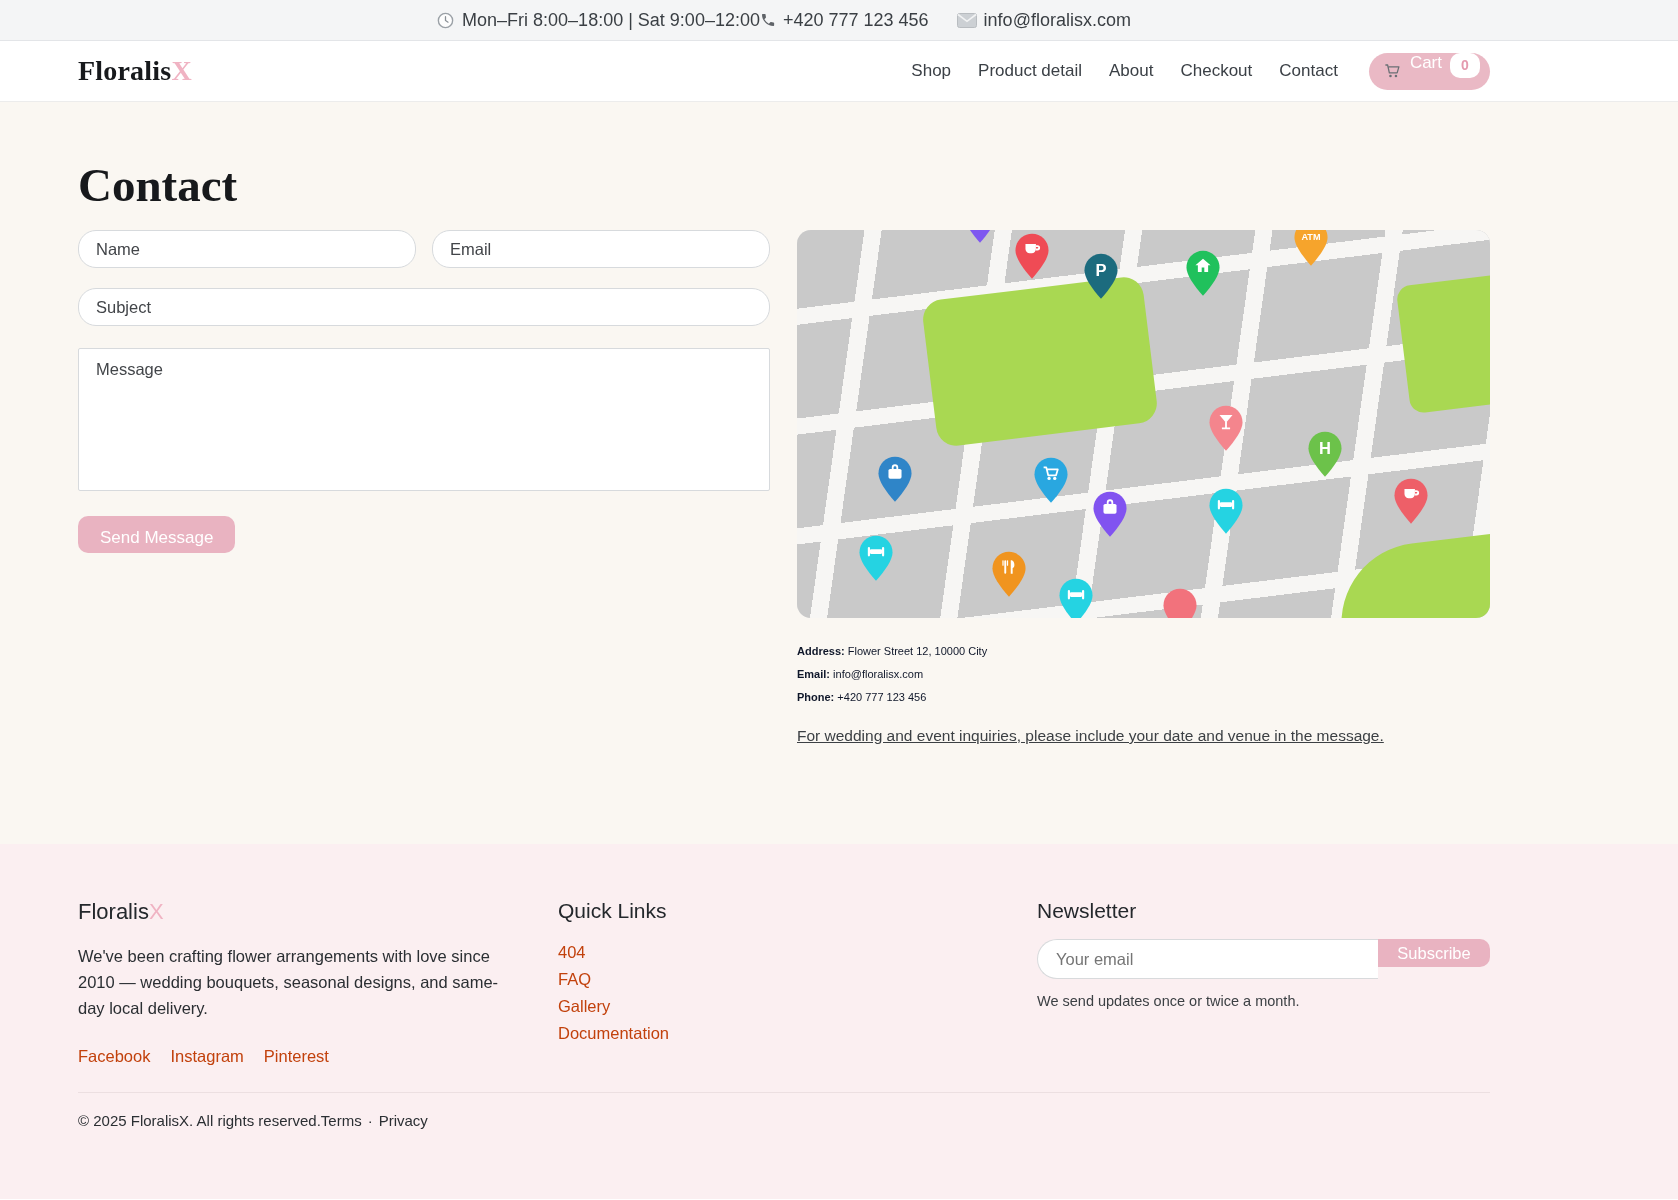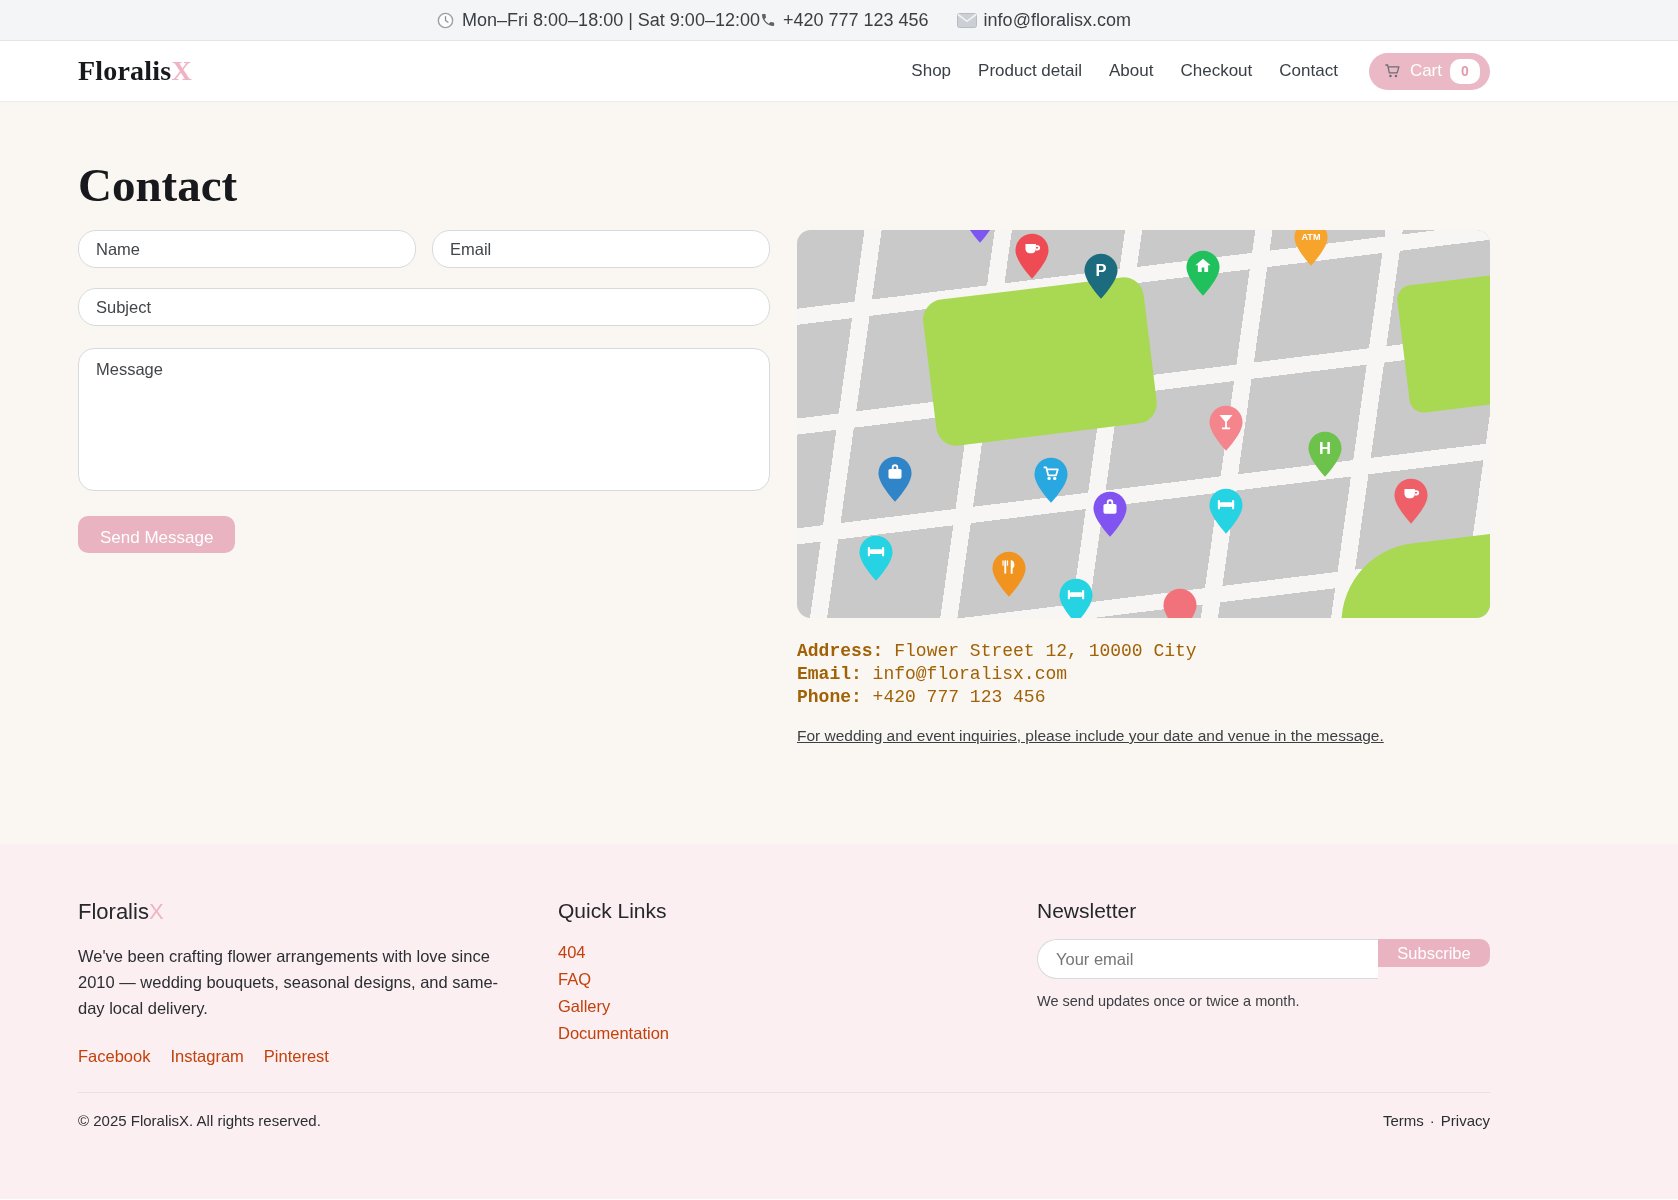--- a/index.html
+++ b/index.html
@@ -19,55 +19,55 @@
   .tb-right .tb-item + .tb-item { margin-left:18px; }
   .icon { display:inline-flex; align-items:center; }
 
   
   .header { background:#fff; border-bottom:1px solid #ececec; height:61px; }
   .header-inner { height:60px; display:flex; align-items:center; justify-content:space-between; }
   .logo { font-family:"Liberation Serif", serif; font-weight:bold; font-size:28px; color:#17191c; letter-spacing:.2px; }
   .logo .accent { color:#f0b3c3; }
   .nav { display:flex; align-items:center; gap:27px; }
   .nav a { text-decoration:none; color:#3b4046; font-size:17px; }
-  .cart-btn { display:flex; align-items:center; gap:8px; background:#eab9c5; border:none; cursor:pointer;
+  .cart-btn { display:flex; gap:8px; background:#eab9c5; border:none; cursor:pointer;
               border-radius:19px; height:37px; padding:0 10px 0 14px; margin-left:4px; }
   .cart-btn .cart-label { color:#fff; font-size:17px; }
   .cart-badge { background:#fff; color:#e49aae; font-size:14px; font-weight:bold; border-radius:10px;
                 min-width:30px; height:25px; display:flex; align-items:center; justify-content:center; }
 
   
   .main { background:#faf7f2; min-height:742px; padding:56px 0 80px; }
   .page-title { font-family:"Liberation Serif", serif; font-weight:bold; font-size:47px; color:#17191c; margin-bottom:18px; }
   .main-grid { display:grid; grid-template-columns:692px 693px; column-gap:27px; }
 
   .field { width:100%; height:38px; border:1px solid #d7dadd; border-radius:18px; background:#fff;
            padding:0 17px; font-size:16.5px; color:#24282c; font-family:inherit; outline:none; }
   .field::placeholder, .area::placeholder { color:#424549; opacity:1; }
   .form-row { display:grid; grid-template-columns:1fr 1fr; gap:16px; margin-bottom:20px; }
   .form-row2 { margin-bottom:22px; }
-  .area { width:100%; height:143px; border:1px solid #d7dadd; border-radius:16px; background:#fff;
+  .area { width:100%; height:143px; border:1px solid #d7dadd; border-radius:2px; background:#fff;
           padding:11px 17px; font-size:16.5px; font-family:inherit; resize:none; outline:none; }
   .send-btn { margin-top:21px; background:#e9b3c1; color:#fff; border:none; cursor:pointer;
               font-size:17px; font-family:inherit; padding:12px 22px; height:37px; border-radius:10px; }
 
   
   .map { position:relative; height:388px; border-radius:14px; overflow:hidden; background:#e9e9e9; }
   .map-grid { position:absolute; inset:-40px; background-color:#c9c9c9;
     background-image:
       repeating-linear-gradient(98deg,  transparent 0, transparent 112px, #f7f6f4 112px, #f7f6f4 129px),
       repeating-linear-gradient(-7deg, transparent 0, transparent 93px,  #f7f6f4 93px,  #f7f6f4 109px);
   }
   .park { position:absolute; background:#a9d852; transform:rotate(-7deg); }
   .park1 { left:19%; top:15%; width:32%; height:38%; border-radius:20px; }
   .park2 { left:87.5%; top:12.5%; width:18%; height:33%; border-radius:14px; }
   .park3 { left:78.5%; top:80%; width:30%; height:40%; border-radius:80px 12px 0 0; }
   .pin { position:absolute; transform:translate(-50%,-100%); line-height:0; }
 
-  .contact-info { margin-top:22px; font-size:18px; line-height:23px; color:#a16207;font-family:Liberation Mono, monospace; }
+  .contact-info { margin-top:22px; font-size:11px; line-height:23px; color:#0f172a; }
   .contact-info strong { font-weight:bold; }
   .contact-note { margin-top:18px; font-size:15.5px; color:#3c4044;text-decoration:underline; }
 
   
   .footer { background:#fbeff1; min-height:355px; padding-top:55px; }
   .footer-grid { display:grid; grid-template-columns:430px 1fr 453px; column-gap:50px; }
   .f-brand { font-size:22px; color:#24282c; margin-bottom:18px; }
   .f-brand .accent { color:#f0b3c3; }
   .f-about { font-size:16.5px; line-height:26px; color:#2b2f33; }
   .f-social { margin-top:26px; display:flex; gap:20px; }
@@ -75,21 +75,21 @@
   .f-title { font-size:21px; color:#24282c; margin-bottom:16px; font-weight:normal; }
   .f-links { list-style:none; }
   .f-links li { line-height:26px; }
   .nl-row { display:flex; margin-top:4px; }
   .nl-input { flex:1; height:40px; border:1px solid #d8dadc; border-right:none; border-radius:20px 0 0 20px;
               background:#fff; padding:0 18px; font-size:16.5px; font-family:inherit; outline:none; }
   .nl-btn { width:112px; height:28px; border:none; background:#e9b3c1; color:#fff; font-size:16.5px;
             font-family:inherit; border-radius:0 10px 10px 0; cursor:pointer; }
   .nl-note { margin-top:14px; font-size:14.5px; color:#3c4044; }
   .f-divider { border:none; border-top:1px solid #ecdfe1; margin-top:26px; }
-  .f-bottom { display:flex; justify-content:space-between; align-items:center; padding:19px 0 44px; font-size:15px; color:#2b2f33; }
+  .f-bottom { display:flex; align-items:center; padding:19px 0 44px; font-size:15px; color:#2b2f33; }
   .f-legal { display:flex; gap:6px; }
   .f-legal a { color:#2b2f33; text-decoration:none; }
 </style>
 </head>
 <body>
 
 <div>
 
   <div class="topbar">
     <div class="container topbar-inner">

